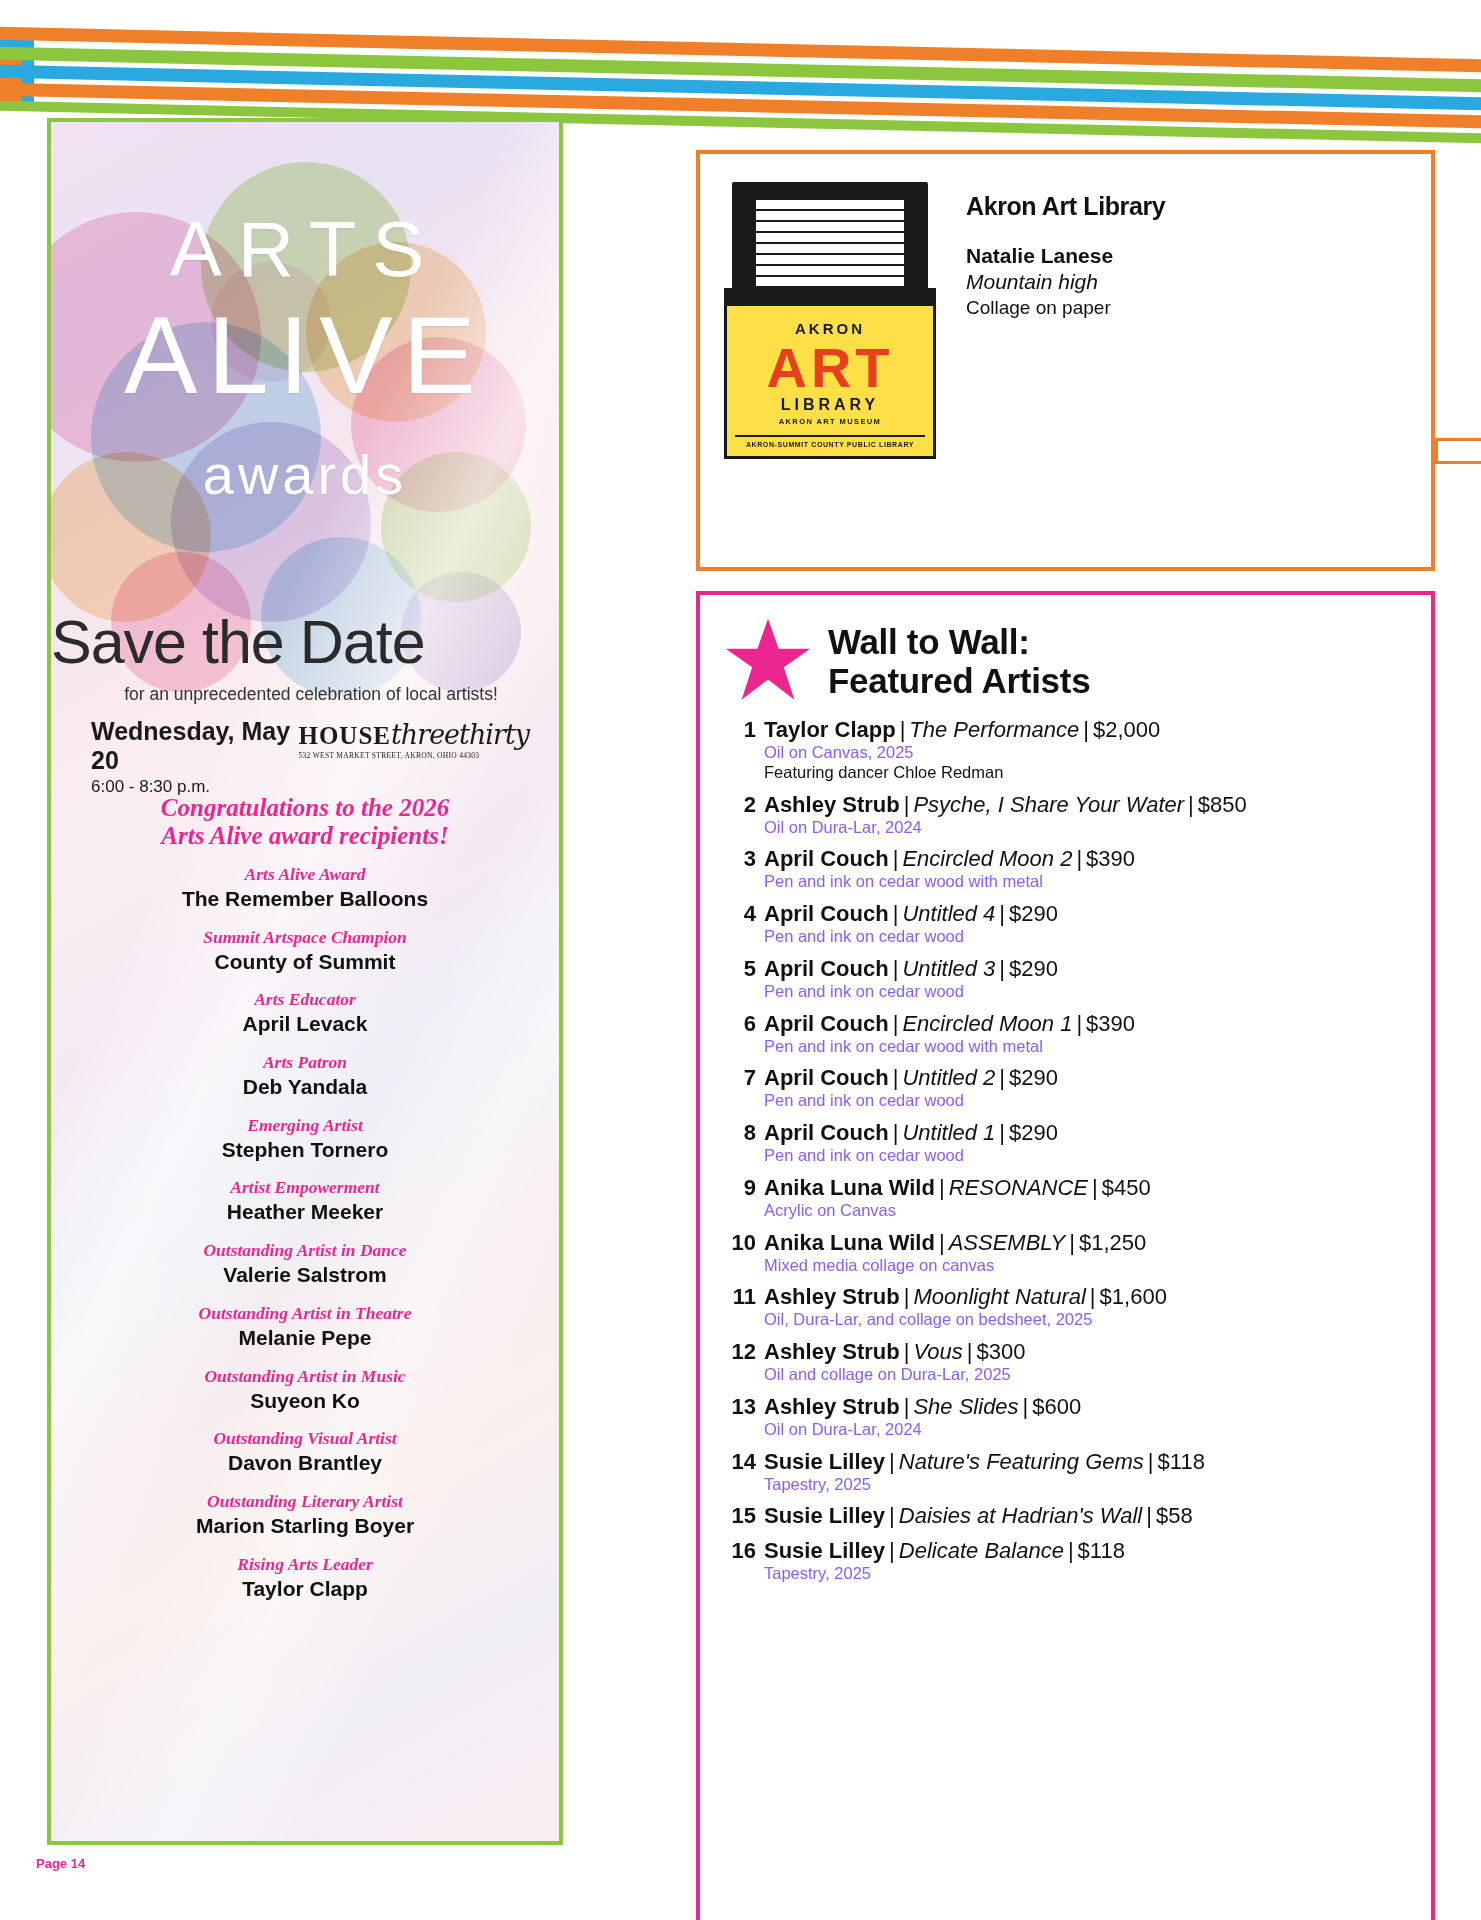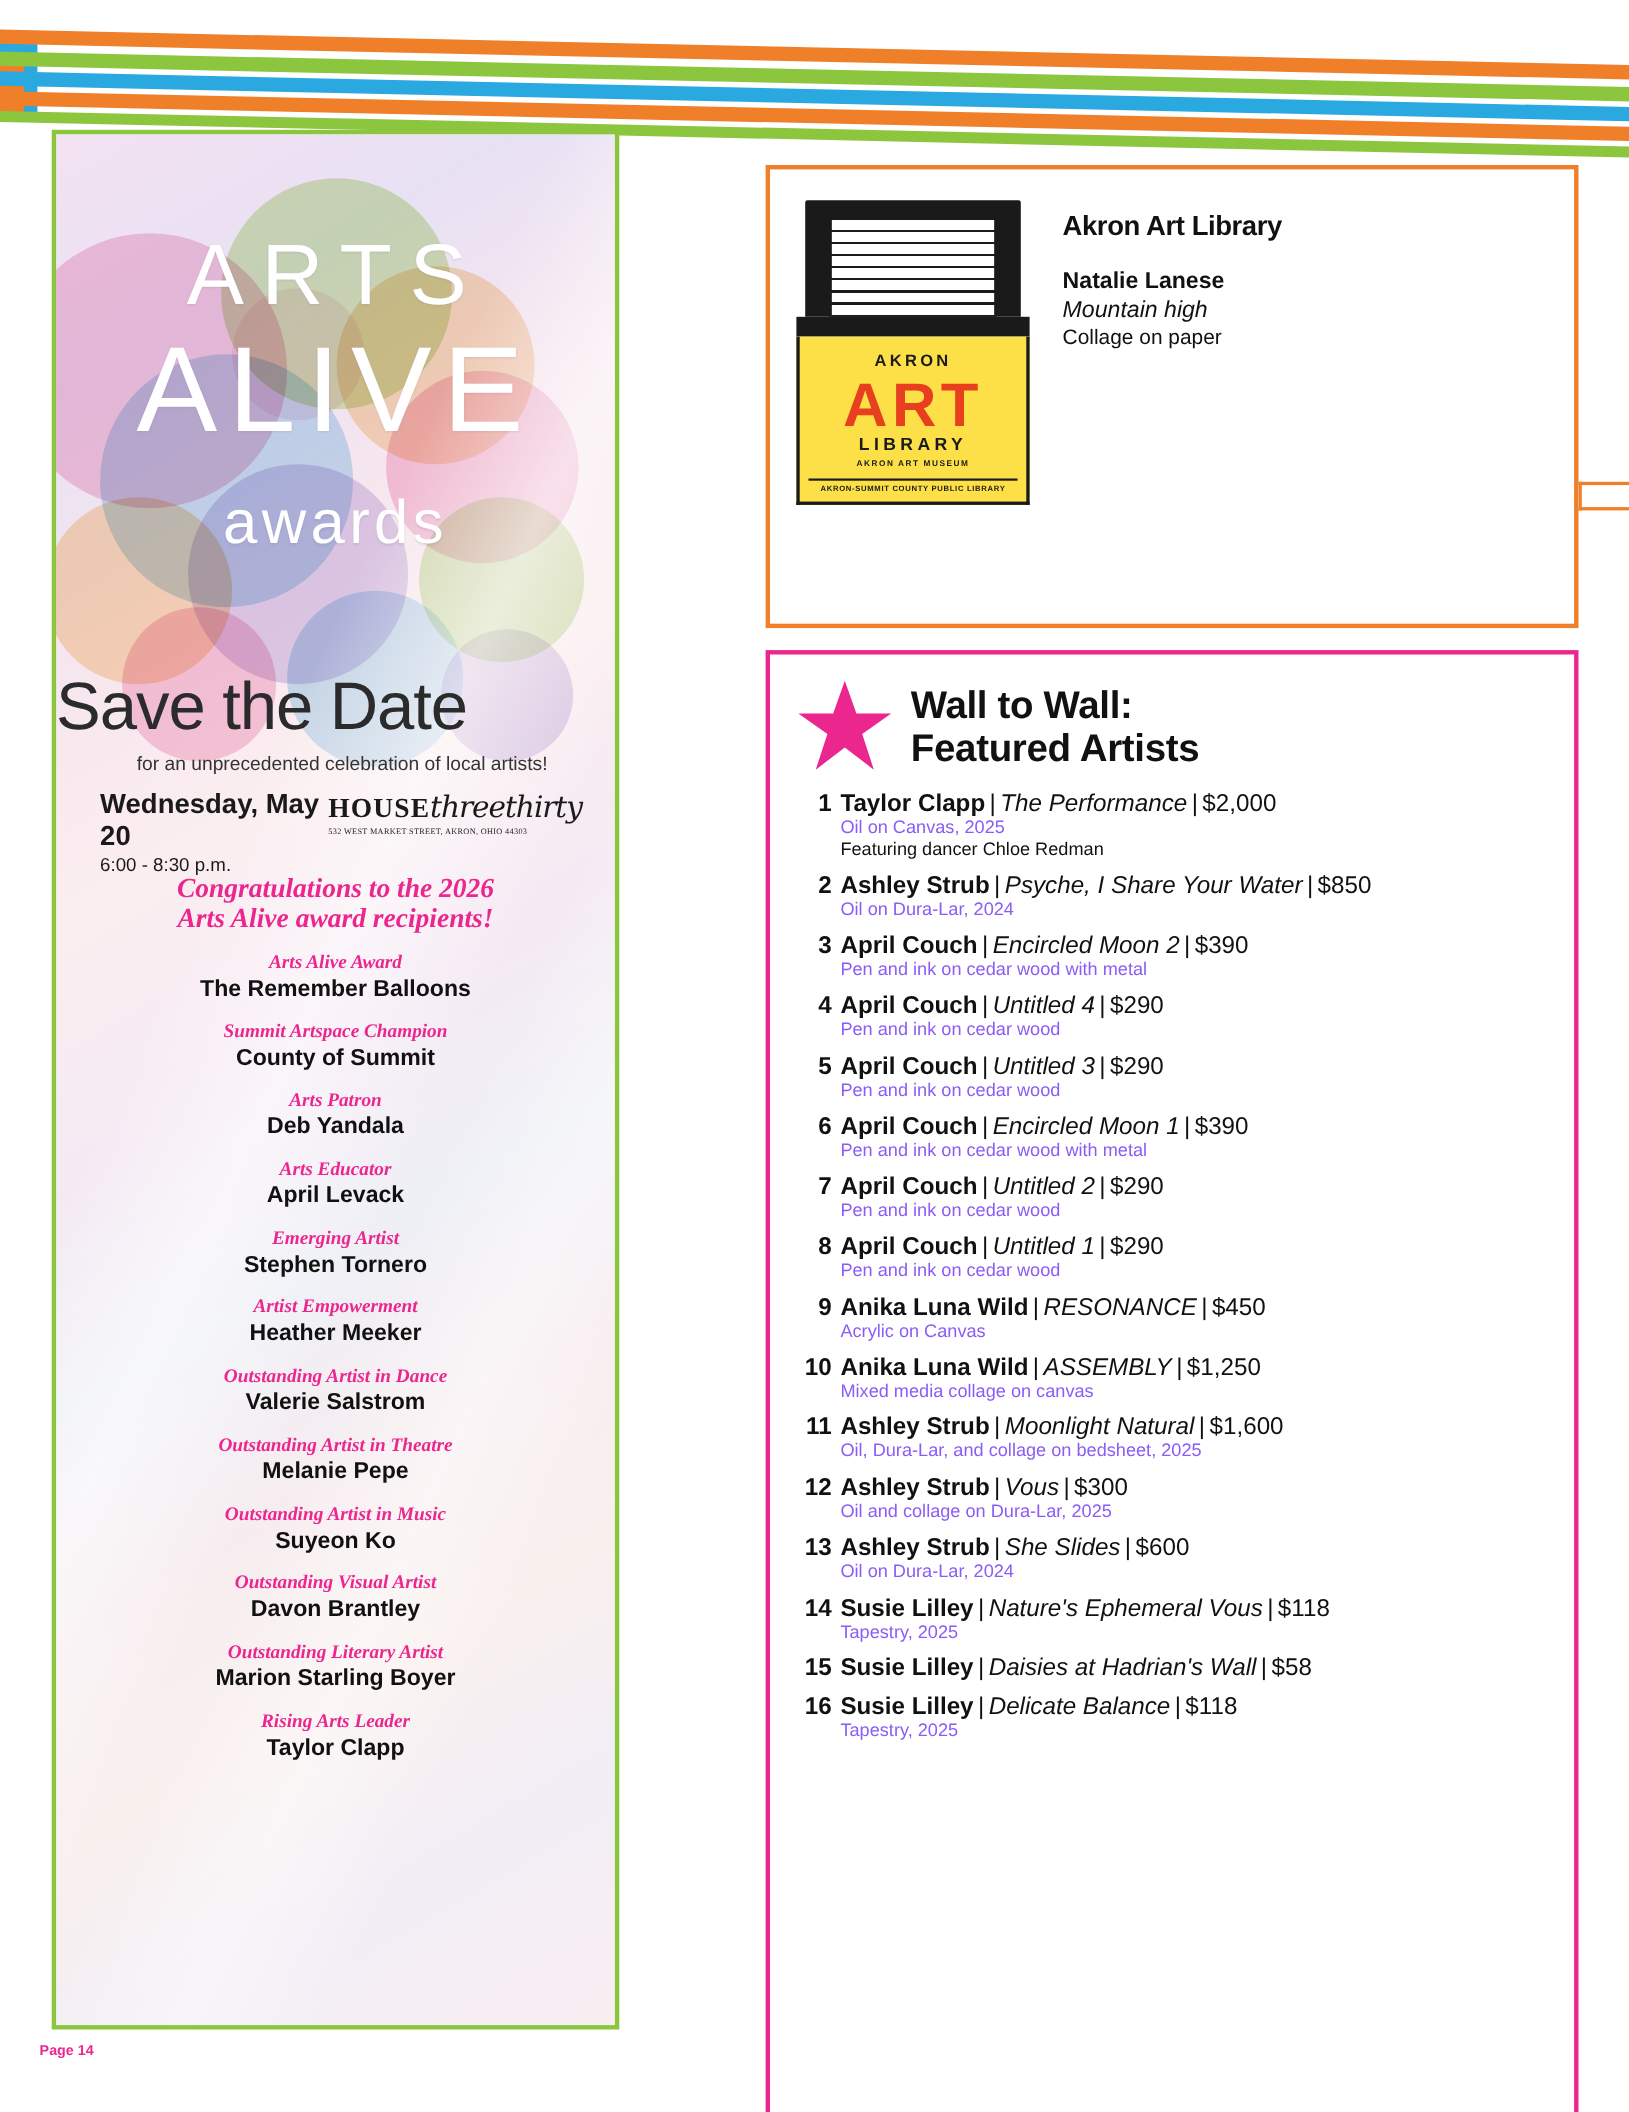--- a/index.html
+++ b/index.html
@@ -419,26 +419,26 @@
     <div class="awards-list">
       <div class="award-block">
         <div class="award-cat">Arts Alive Award</div>
         <div class="award-name">The Remember Balloons</div>
       </div>
       <div class="award-block">
         <div class="award-cat">Summit Artspace Champion</div>
         <div class="award-name">County of Summit</div>
       </div>
       <div class="award-block">
+        <div class="award-cat">Arts Educator</div>
+        <div class="award-name">April Levack</div>
+      </div>
+      <div class="award-block">
         <div class="award-cat">Arts Patron</div>
         <div class="award-name">Deb Yandala</div>
-      </div>
-      <div class="award-block">
-        <div class="award-cat">Arts Educator</div>
-        <div class="award-name">April Levack</div>
       </div>
       <div class="award-block">
         <div class="award-cat">Emerging Artist</div>
         <div class="award-name">Stephen Tornero</div>
       </div>
       <div class="award-block">
         <div class="award-cat">Artist Empowerment</div>
         <div class="award-name">Heather Meeker</div>
       </div>
       <div class="award-block">
@@ -640,21 +640,21 @@
           <span class="nm">Ashley Strub</span><span class="sep">|</span><span class="ti">She Slides</span><span class="sep">|</span><span class="pr">$600</span>
         </div>
         <div class="art-line2">Oil on Dura-Lar, 2024</div>
       </div>
     </div>
 
     <div class="art-item">
       <div class="art-num">14</div>
       <div class="art-body">
         <div class="art-line1">
-          <span class="nm">Susie Lilley</span><span class="sep">|</span><span class="ti">Nature's Ephemeral Vous</span><span class="sep">|</span><span class="pr">$118</span>
+          <span class="nm">Susie Lilley</span><span class="sep">|</span><span class="ti">Nature's Featuring Gems</span><span class="sep">|</span><span class="pr">$118</span>
         </div>
         <div class="art-line2">Tapestry, 2025</div>
       </div>
     </div>
 
     <div class="art-item">
       <div class="art-num">15</div>
       <div class="art-body">
         <div class="art-line1">
           <span class="nm">Susie Lilley</span><span class="sep">|</span><span class="ti">Daisies at Hadrian's Wall</span><span class="sep">|</span><span class="pr">$58</span>

